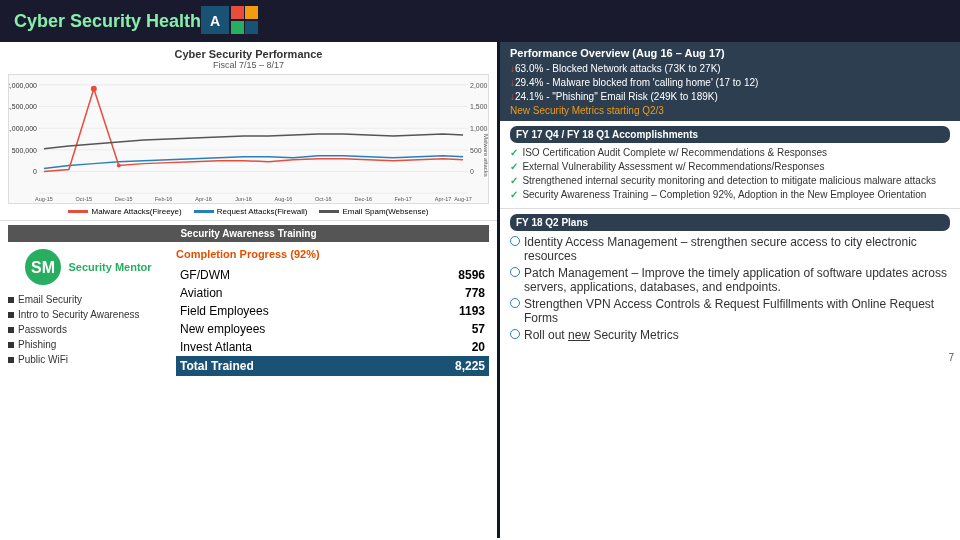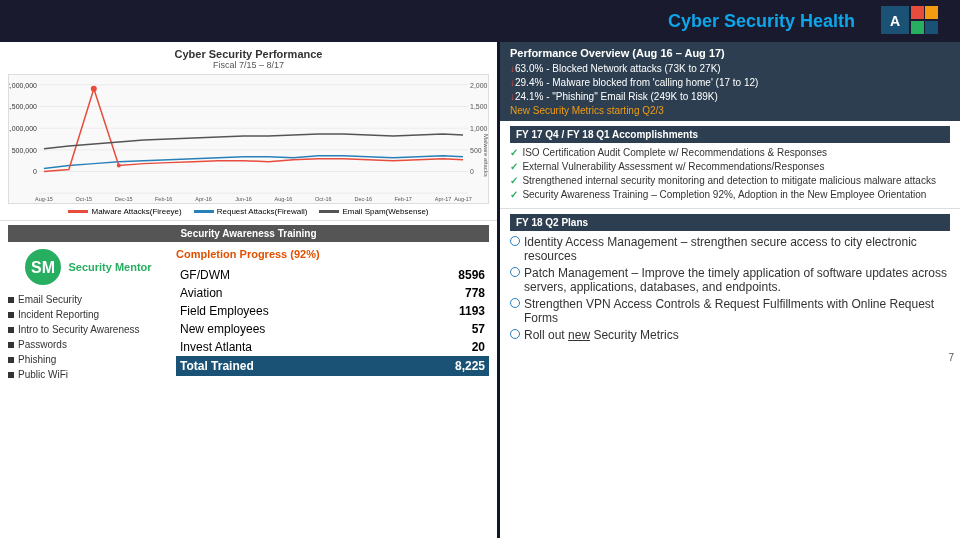--- a/index.html
+++ b/index.html
@@ -1,27 +1,26 @@
 <!DOCTYPE html>
 <html><head>
   <meta charset="utf-8">
   <style>
     * { box-sizing: border-box; margin: 0; padding: 0; }
     body { font-family: Arial, sans-serif; background: #fff; width: 960px; height: 540px; overflow: hidden; font-size: 11px; }
 
     .page-title {
       background: #1a1a2e;
-      color: #0ea5e9;
+      color: #86efac;
       padding: 6px 14px;
       font-size: 18px;
       font-weight: bold;
       display: flex;
       align-items: center;
-      justify-content: flex-end;
-      gap: 26px;
+      justify-content: flex-start;
     }
 
     .aim-logo {
       display: flex;
       gap: 2px;
     }
 
     .main-content {
       display: flex;
       height: 496px;
@@ -196,20 +195,21 @@
       border-bottom: 1px solid #ddd;
       font-size: 10px;
     }
     .section-header-blue {
       background: #2c3e50;
       color: white;
       padding: 3px 6px;
       font-weight: bold;
       font-size: 10px;
       margin-bottom: 4px;
+      border-radius: 7px;
     }
     .check-item {
       display: flex;
       align-items: flex-start;
       gap: 4px;
       margin-bottom: 3px;
       font-size: 10px;
       color: #333;
     }
     .check-mark {
@@ -356,24 +356,20 @@
               </div>
             </div>
           </div>
           <ul class="courses-list">
             <li>
                 <span class="bullet-sq"></span>
                 <span>Email Security</span>
               </li>
             <li>
                 <span class="bullet-sq"></span>
-                <span>Incident Reporting</span>
-              </li>
-            <li>
-                <span class="bullet-sq"></span>
                 <span>Intro to Security Awareness</span>
               </li>
             <li>
                 <span class="bullet-sq"></span>
                 <span>Passwords</span>
               </li>
             <li>
                 <span class="bullet-sq"></span>
                 <span>Phishing</span>
               </li>

